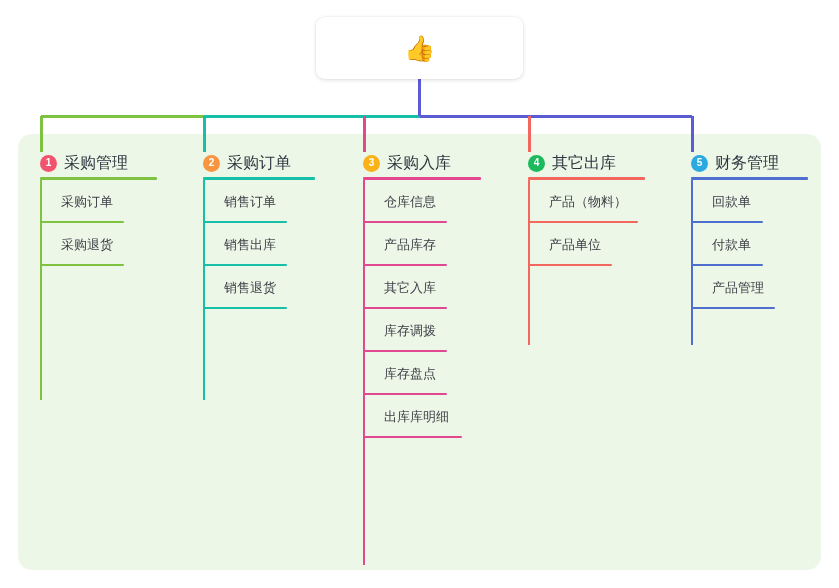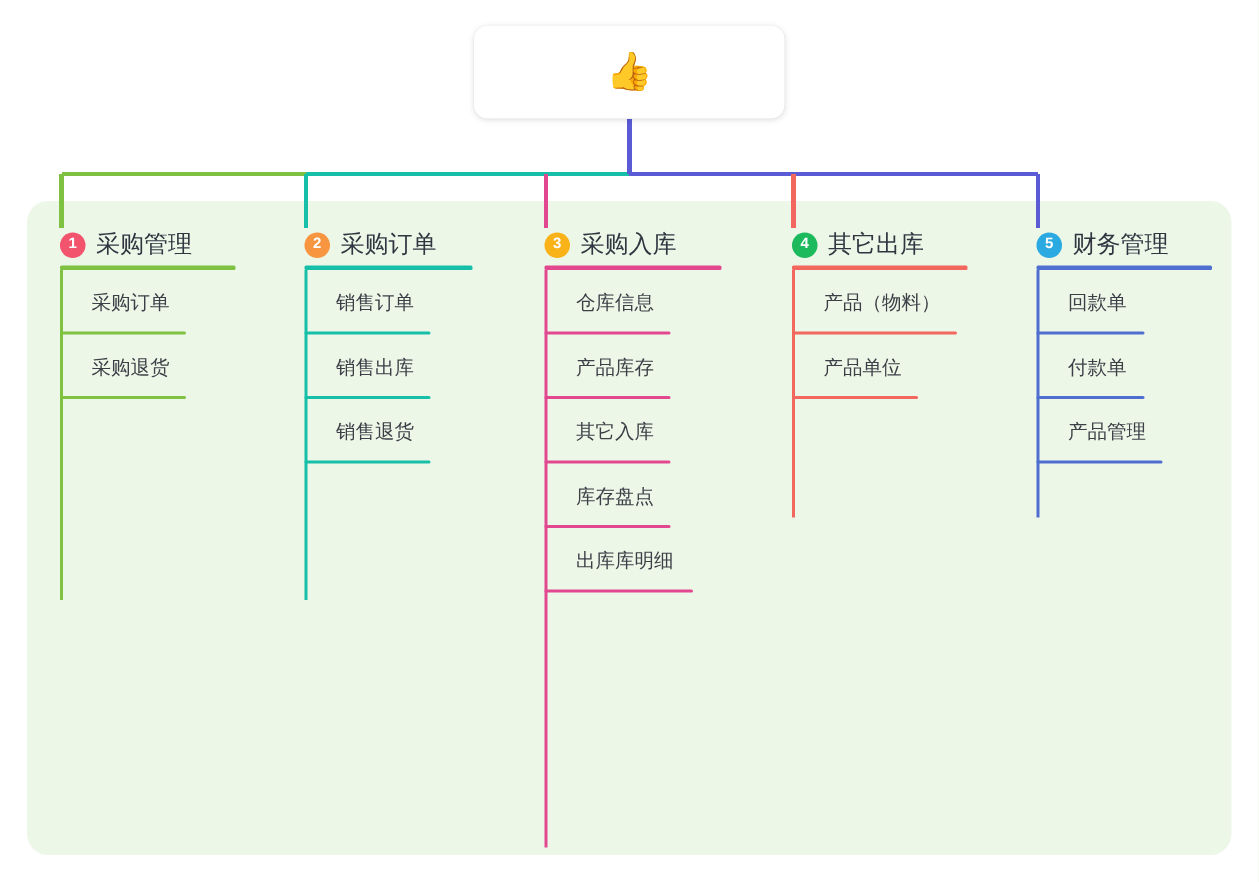--- a/index.html
+++ b/index.html
@@ -132,20 +132,24 @@
           </div>
           <div class="item">
             <span class="item-label">产品库存</span>
             <span class="item-rule" style="width: 84px; background: rgb(226, 72, 143);"></span>
           </div>
           <div class="item">
             <span class="item-label">其它入库</span>
             <span class="item-rule" style="width: 84px; background: rgb(226, 72, 143);"></span>
           </div>
           <div class="item">
+            <span class="item-label">库存调拨</span>
+            <span class="item-rule" style="width: 84px; background: rgb(226, 72, 143);"></span>
+          </div>
+          <div class="item">
             <span class="item-label">库存盘点</span>
             <span class="item-rule" style="width: 84px; background: rgb(226, 72, 143);"></span>
           </div>
           <div class="item">
             <span class="item-label">出库库明细</span>
             <span class="item-rule" style="width: 99px; background: rgb(226, 72, 143);"></span>
           </div>
         </div>
       </div>
       <div class="column" style="left: 528px; top: 146px;">

